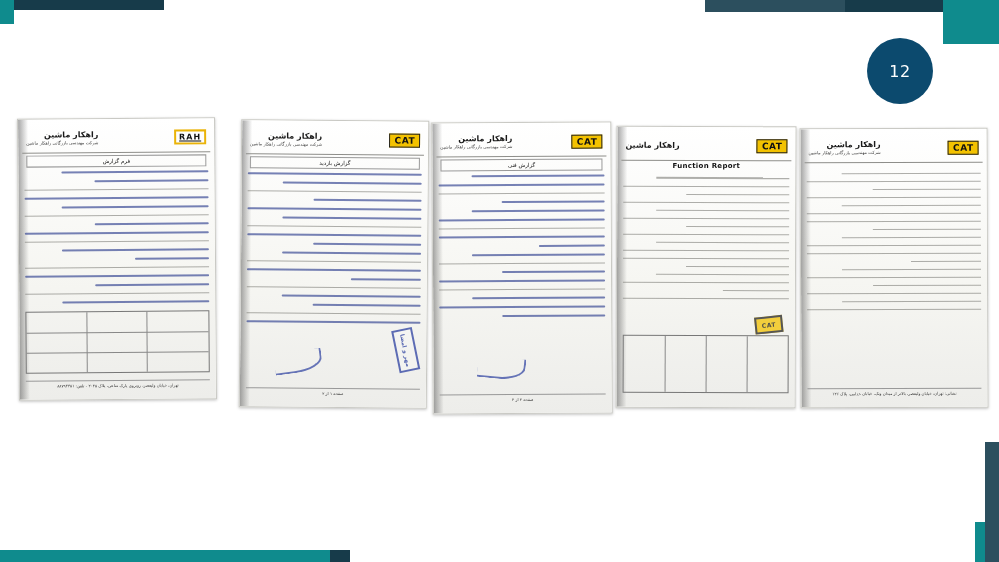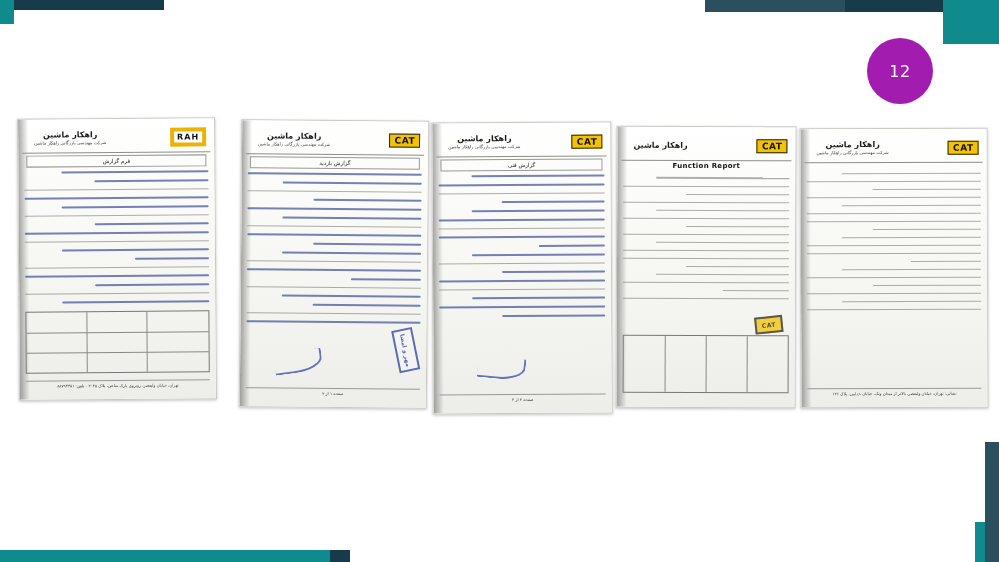--- a/index.html
+++ b/index.html
@@ -73,21 +73,21 @@
   }
 
   
   .page-badge {
     position: absolute;
     right: 66px;
     top: 38px;
     width: 66px;
     height: 66px;
     border-radius: 50%;
-    background: #a21caf;
+    background: #0c4a6e;
     color: #ffffff;
     display: flex;
     align-items: center;
     justify-content: center;
     font-size: 16px;
     letter-spacing: 0.5px;
   }
 
   
   .slide-title {
@@ -141,46 +141,46 @@
     justify-content: space-between;
     padding: 0 4px;
     box-sizing: border-box;
     border-bottom: 1px solid #8e8e8a;
   }
   .brand {
     font-size: 8px;
     color: #1a1a1a;
     font-weight: bold;
     direction: rtl;
-    text-align: center;
+    text-align: right;
     line-height: 1.2;
-    margin-left: 8px;
   }
   .brand .sub {
     display: block;
     font-size: 4.4px;
     font-weight: normal;
     color: #444;
   }
   .logo-cat {
     font-size: 9px;
     font-weight: bold;
     color: #111;
     background: #f3c200;
     padding: 1px 4px;
     border: 1px solid #222;
     letter-spacing: 0.5px;
   }
   .logo-rah {
     font-size: 8px;
     font-weight: bold;
     color: #111;
-    border: 4px solid #eab308;
+    border: 2px solid #eab308;
     padding: 1px 3px;
     letter-spacing: 1px;
+    text-decoration: underline;
   }
 
   
   .lines {
     position: absolute;
     left: 6px; right: 6px;
     top: 40px; bottom: 22px;
   }
   .ln {
     height: 1px;

